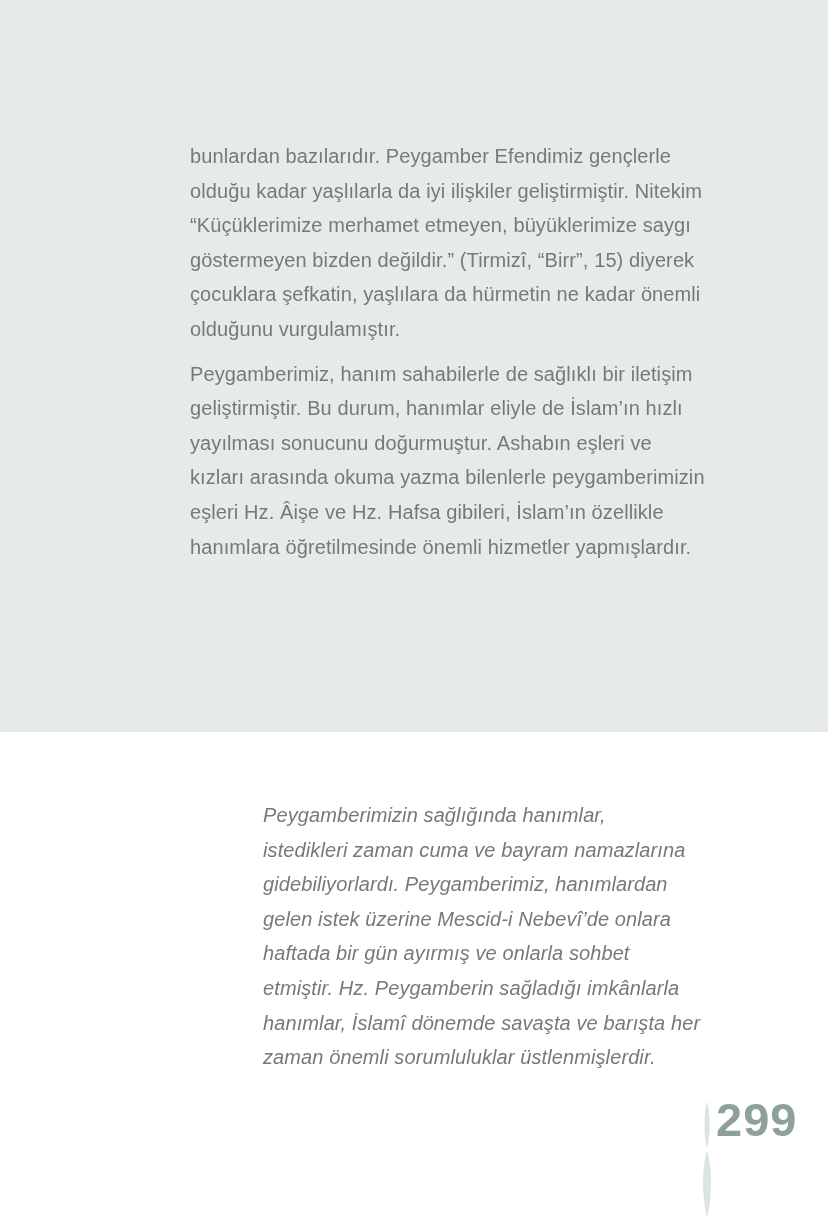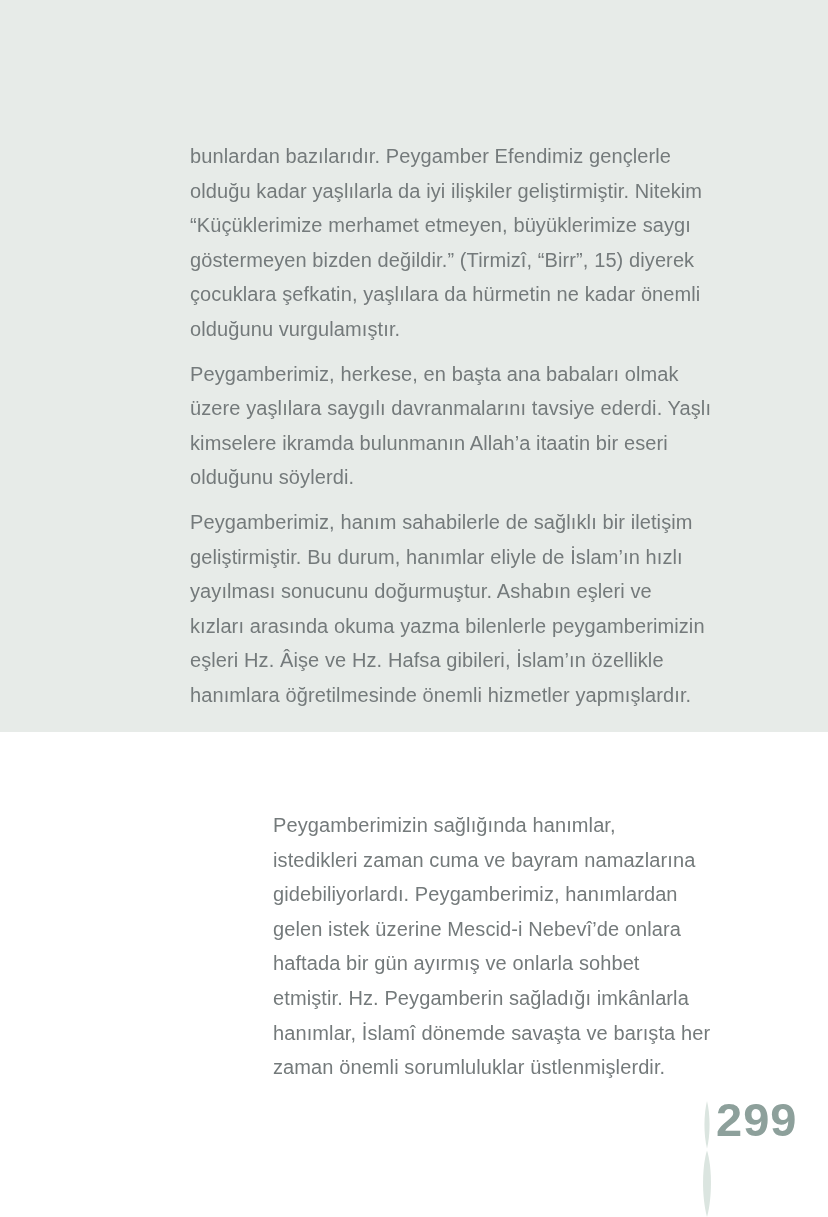--- a/index.html
+++ b/index.html
@@ -45,26 +45,27 @@
     letter-spacing: 0.1px;
     white-space: pre-line;
   }
   .note-block {
     position: absolute;
     left: 263px;
     top: 798px;
     width: 560px;
   }
   .note-paragraph {
-    margin: 10px;
+    margin: 0;
     font-size: 20px;
     line-height: 34.6px;
     color: var(--text);
     letter-spacing: 0.1px;
     white-space: pre-line;
+    font-style: italic;
   }
   .footer-ornament {
     position: absolute;
     left: 699px;
     top: 1101px;
     width: 16px;
     height: 116px;
   }
   .page-number {
     position: absolute;
@@ -84,24 +85,20 @@
 
   <div class="highlight-band"></div>
 
   <div class="main-text">
     <p class="body-paragraph">bunlardan bazılarıdır. Peygamber Efendimiz gençlerle
 olduğu kadar yaşlılarla da iyi ilişkiler geliştirmiştir. Nitekim
 “Küçüklerimize merhamet etmeyen, büyüklerimize saygı
 göstermeyen bizden değildir.” (Tirmizî, “Birr”, 15) diyerek
 çocuklara şefkatin, yaşlılara da hürmetin ne kadar önemli
 olduğunu vurgulamıştır.</p>
-    <p class="body-paragraph">Peygamberimiz, herkese, en başta ana babaları olmak
-üzere yaşlılara saygılı davranmalarını tavsiye ederdi. Yaşlı
-kimselere ikramda bulunmanın Allah’a itaatin bir eseri
-olduğunu söylerdi.</p>
     <p class="body-paragraph">Peygamberimiz, hanım sahabilerle de sağlıklı bir iletişim
 geliştirmiştir. Bu durum, hanımlar eliyle de İslam’ın hızlı
 yayılması sonucunu doğurmuştur. Ashabın eşleri ve
 kızları arasında okuma yazma bilenlerle peygamberimizin
 eşleri Hz. Âişe ve Hz. Hafsa gibileri, İslam’ın özellikle
 hanımlara öğretilmesinde önemli hizmetler yapmışlardır.</p>
   </div>
 
   <div class="note-block">
     <p class="note-paragraph">Peygamberimizin sağlığında hanımlar,

